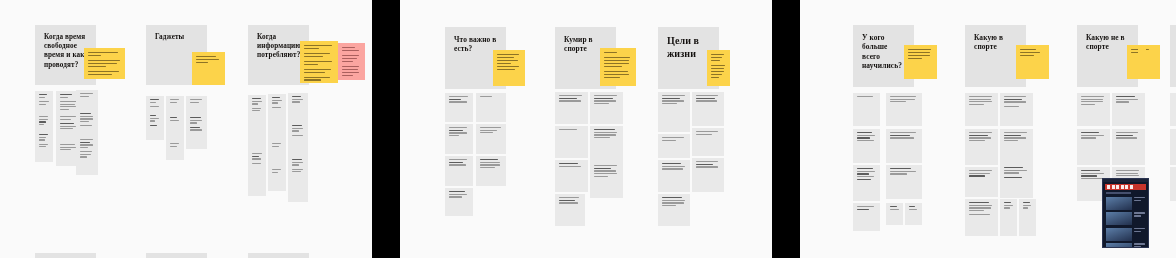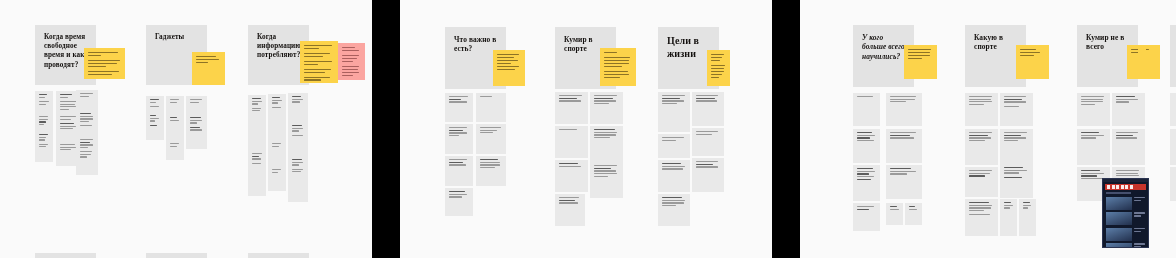--- a/index.html
+++ b/index.html
@@ -456,21 +456,21 @@
       </div>
     </div>
   </div>
 
   <div class="divider" style="left:772px;width:28px;"></div>
 
   <div class="panel" id="p3" style="left:800px;width:376px;">
 
     <div class="col">
       <div class="header-card" style="left:53px;top:25px;width:61px;height:62px;">
-        <div class="title" style="font-size:7.4px;font-style:italic;">У кого больше всего научились?</div>
+        <div class="title" style="font-size:7.4px;">У кого больше всего научились?</div>
       </div>
       <div class="sticky yellow" style="left:104px;top:45px;width:33px;height:34px;">
         <span class="l" style="width:90%"></span>
           <span class="l" style="width:86%"></span>
         <span class="l" style="width:88%"></span>
           <span class="l" style="width:54%"></span>
       </div>
 
       <div class="card" style="left:53px;top:93px;width:27px;height:33px;">
         <span class="l" style="width:80%"></span>
@@ -576,21 +576,21 @@
       </div>
       <div class="card" style="left:219px;top:199px;width:17px;height:37px;">
         <span class="l b" style="width:70%"></span>
           <span class="l" style="width:88%"></span>
         <span class="l" style="width:56%"></span>
       </div>
     </div>
 
     <div class="col">
       <div class="header-card" style="left:277px;top:25px;width:61px;height:62px;">
-        <div class="title" style="font-size:7.4px;">Кумир не в всего</div>
+        <div class="title" style="font-size:7.4px;">Какую не в спорте</div>
       </div>
       <div class="sticky yellow" style="left:327px;top:45px;width:33px;height:34px;">
         <span class="l" style="width:72%"></span>
           <span class="l" style="width:50%"></span>
       </div>
 
       <div class="card" style="left:277px;top:93px;width:33px;height:33px;">
         <span class="l" style="width:90%"></span>
           <span class="l" style="width:86%"></span>
         <span class="l" style="width:88%"></span>

